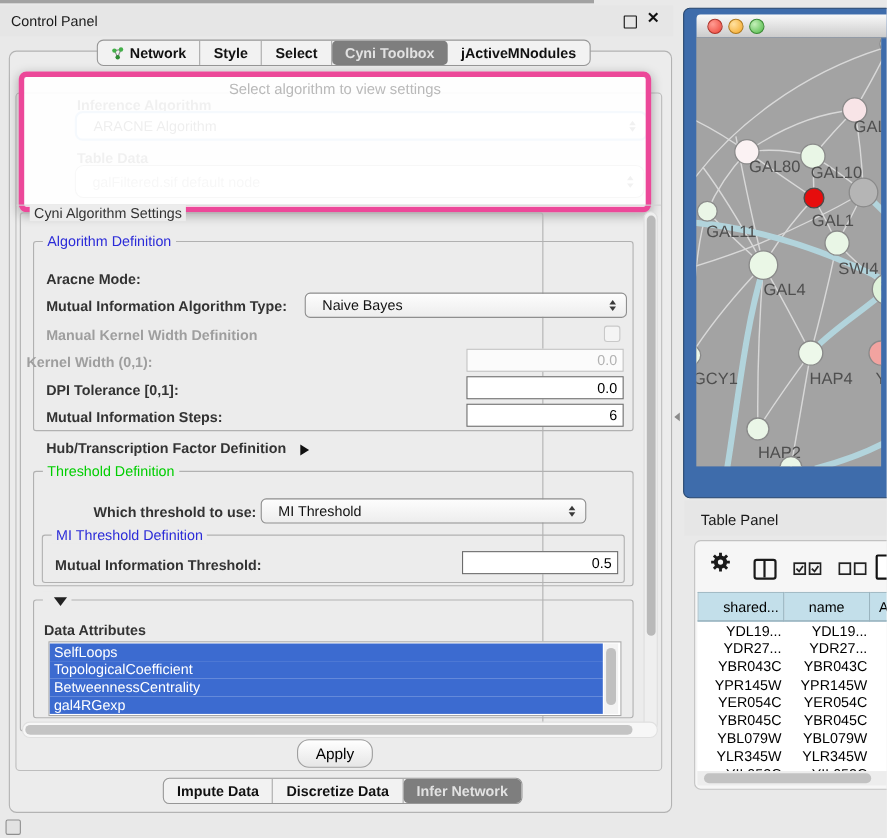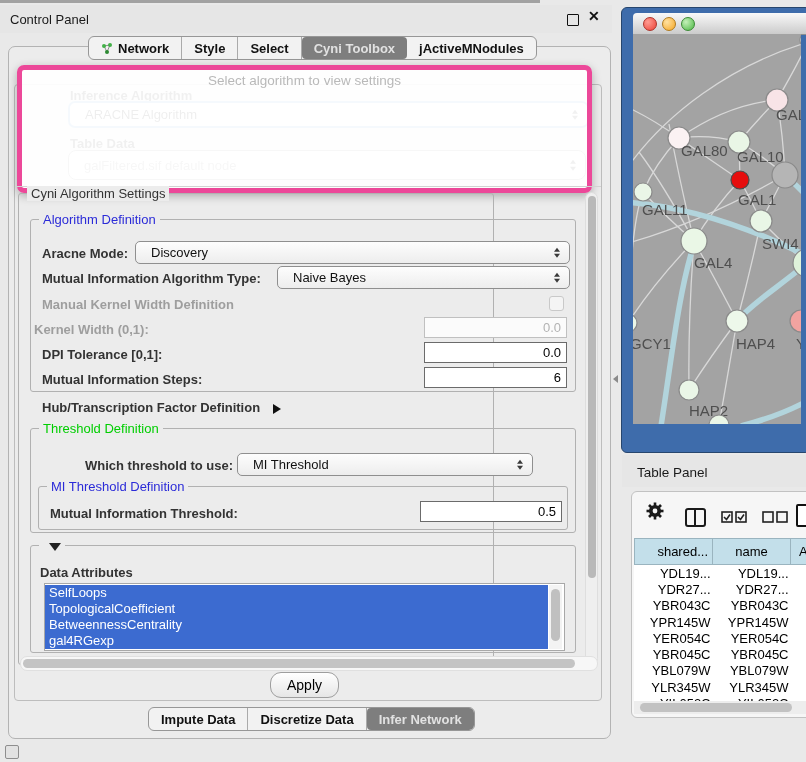--- a/index.html
+++ b/index.html
@@ -98,41 +98,34 @@
 
   <div class="grp" style="left:18px;top:193px;width:476px;height:472px;">
     <span class="gt">Cyni Algorithm Settings</span>
   </div>
 
   <div class="grp" style="left:30px;top:219px;width:546px;height:173px;">
     <span class="gt t-blue">Algorithm Definition</span>
   </div>
 
   <div class="lbl" style="left:42px;top:246px;">Aracne Mode:</div>
-  <div class="combo" style="left:135px;top:241px;width:435px;height:23px;">
-    <span>Discovery</span>
-    <span class="spin">
-        <span class="up"></span>
-        <span class="dn"></span>
-      </span>
-  </div>
 
   <div class="lbl" style="left:42px;top:271px;">Mutual Information Algorithm Type:</div>
   <div class="combo" style="left:277px;top:266px;width:293px;height:23px;">
     <span>Naive Bayes</span>
     <span class="spin">
         <span class="up"></span>
         <span class="dn"></span>
       </span>
   </div>
 
   <div class="lbl dis" style="left:42px;top:297px;">Manual Kernel Width Definition</div>
   <div class="abs" style="left:549px;top:296px;width:13px;height:13px;border:1.5px solid #c9c9c9;border-radius:3px;background:#f4f4f4;"></div>
 
-  <div class="lbl dis" style="left:34px;top:322px;">Kernel Width (0,1):</div>
+  <div class="lbl dis" style="left:24px;top:322px;">Kernel Width (0,1):</div>
   <div class="field dis" style="left:424px;top:317px;width:143px;height:21px;">
       <span>0.0</span>
     </div>
 
   <div class="lbl" style="left:42px;top:347px;">DPI Tolerance [0,1]:</div>
   <div class="field" style="left:424px;top:342px;width:143px;height:21px;">
       <span>0.0</span>
     </div>
 
   <div class="lbl" style="left:42px;top:372px;">Mutual Information Steps:</div>

